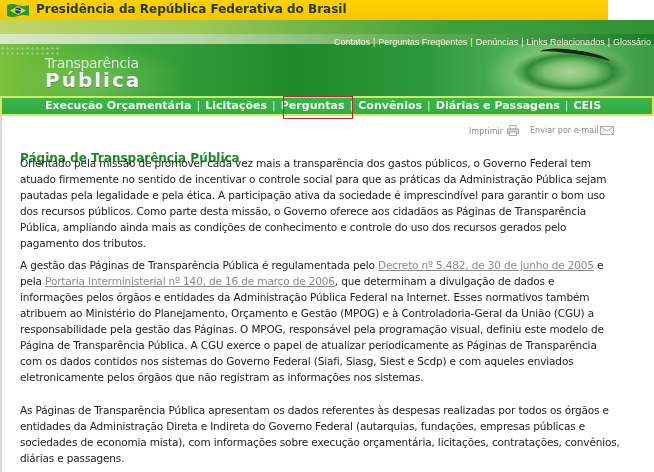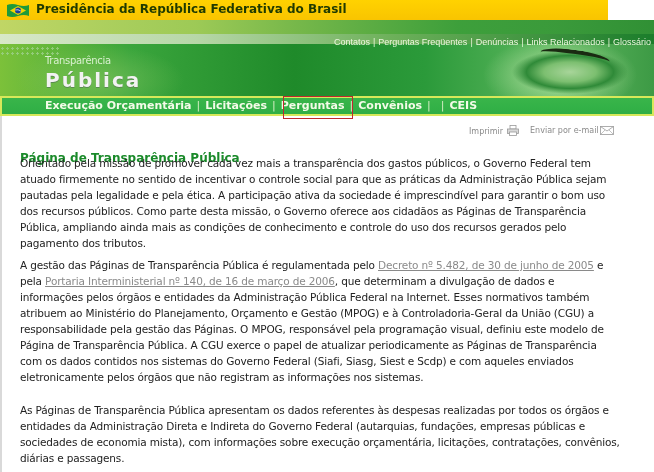--- a/index.html
+++ b/index.html
@@ -52,21 +52,21 @@
     .util-links {
       position: absolute; right: 3px; top: 17px;
       font-family: Liberation Sans, sans-serif; font-size: 9px;
       color: #e8f6d8; white-space: nowrap;
     }
     .util-links a { color: #eef8e0; text-decoration: none; }
     .util-links .sep { color: #e8f6d8; padding: 0 3px; }
 
     .logo-t {
       position: absolute; left: 45px; top: 35px;
-      font-family: "DejaVu Sans", sans-serif; font-size: 10px;
+      font-family: "DejaVu Sans", sans-serif; font-size: 14px;
       color: #d9f0cf; letter-spacing: -0.3px;
     }
     .logo-p {
       position: absolute; left: 45px; top: 48px;
       font-family: "DejaVu Sans", sans-serif; font-weight: bold; font-size: 20px;
       color: #f2f2f2; letter-spacing: 2px;
       text-shadow: 0 1px 0 #5a8a50;
     }
     .dots {
       position: absolute; left: 0; top: 26px; width: 60px; height: 10px;
@@ -154,20 +154,21 @@
 <div class="mainnav">
   <div class="nav-items">
     <a href="#">Execução Orçamentária</a>
       <span class="sep">|</span>
       <a href="#">Licitações</a>
       <span class="sep">|</span>
       <a href="#">Perguntas</a>
       <span class="sep">|</span>
       <a href="#">Convênios</a>
       <span class="sep">|</span>
+      <a href="#">Diárias e Passagens</a>
       <span class="sep">|</span>
       <a href="#">CEIS</a>
   </div>
 </div>
 <div class="nav-hl"></div>
 
 <div class="content-border"></div>
 
 <h1 class="page-title">Página de Transparência Pública</h1>
 

